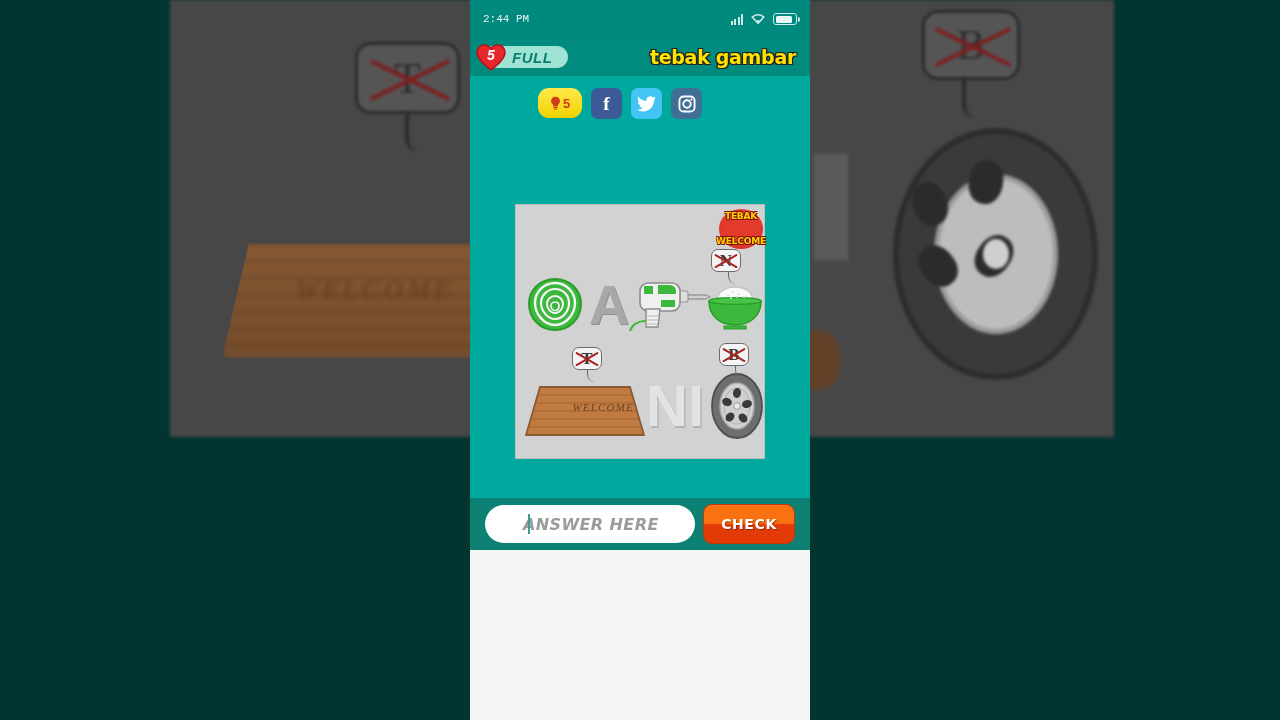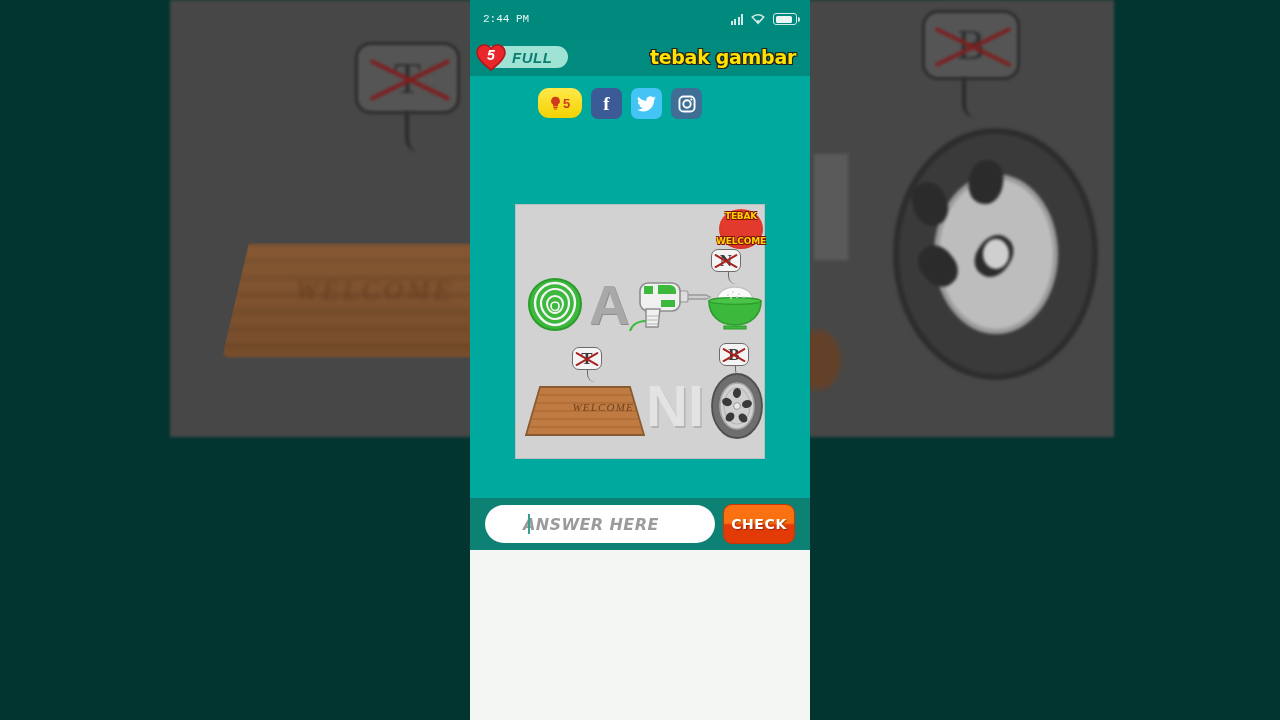--- a/index.html
+++ b/index.html
@@ -230,21 +230,21 @@
   #answerinput {
     flex: 1; height: 38px; background:#fff; border-radius: 20px;
     display:flex; align-items:center; padding-left: 38px; position:relative;
   }
   #caret{ position:absolute; left:43px; top:9px; width:2px; height:20px; background:#3a9d8f; }
   #answerinput .ph{
     color:#9b9b9b; font-style: italic; font-weight: bold; font-size:16px; letter-spacing:.4px;
     font-family:"DejaVu Sans", sans-serif;
   }
   #checkbtn {
-    width: 72px; height: 40px; border-radius: 9px;
+    width: 92px; height: 40px; border-radius: 9px;
     background: linear-gradient(#f97213 0%, #f9700f 48%, #e23b08 52%, #e23b08 100%);
     border: 1.5px solid #c83605;
     display:flex; align-items:center; justify-content:center;
     color:#fff; font-weight:bold; font-size:14px; letter-spacing:.6px;
     font-family:"DejaVu Sans", sans-serif;
     text-shadow: 1px 1px 1px rgba(0,0,0,.35);
   }
 
   
   #whitearea{ height: 170px; background:#f4f6f4; }

